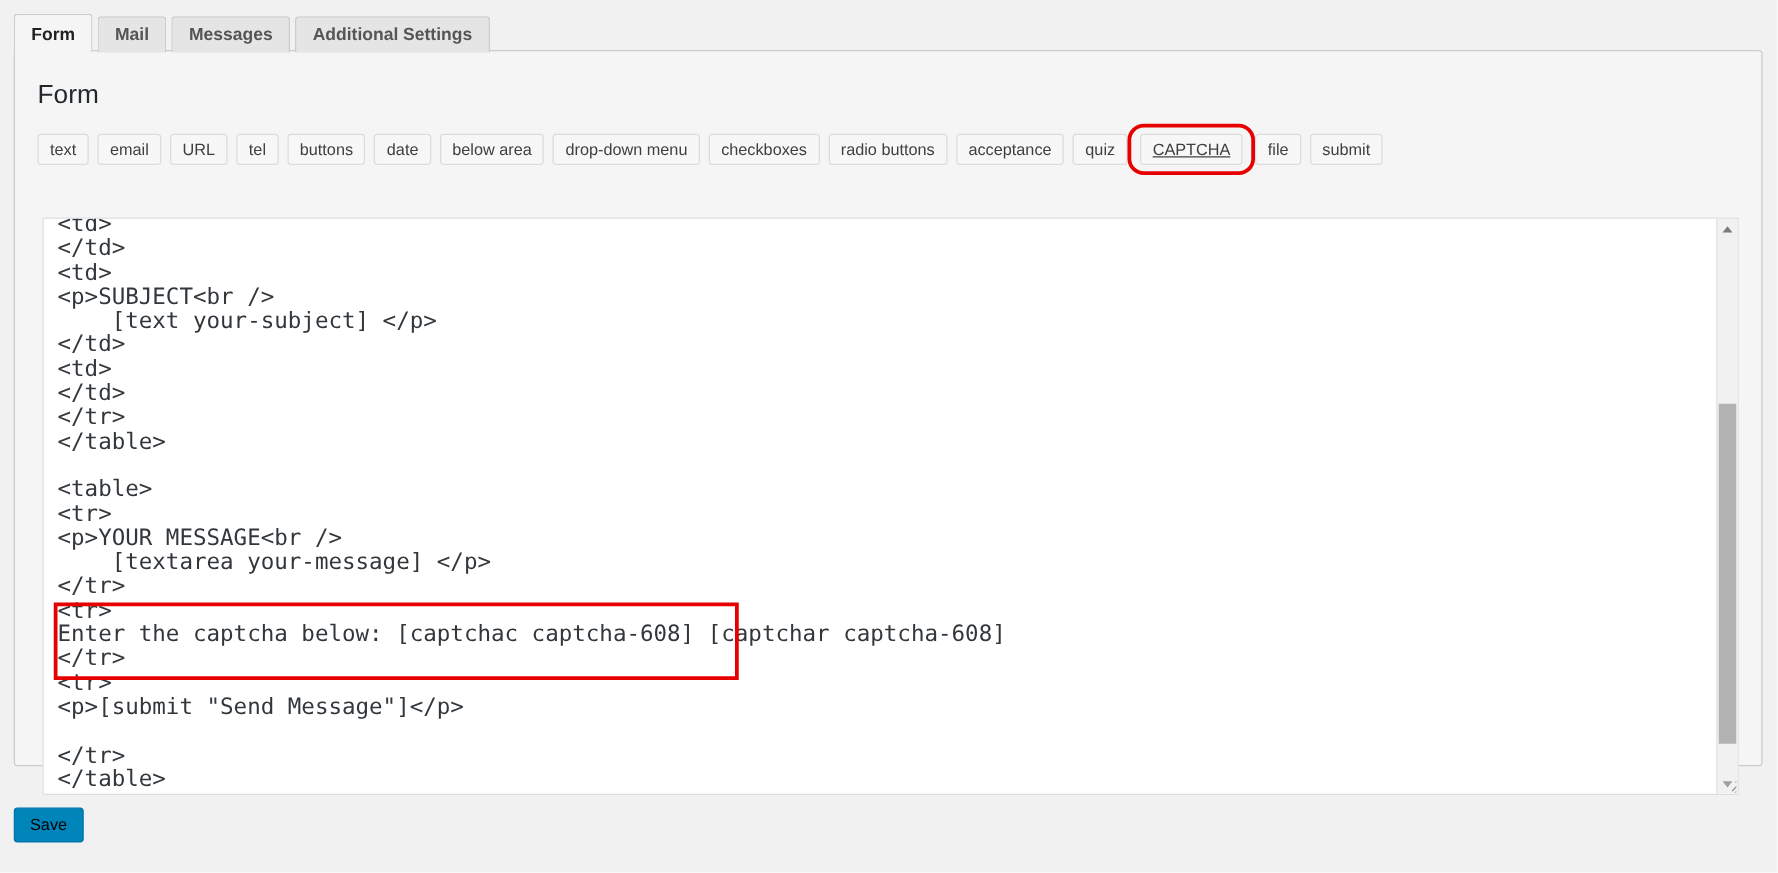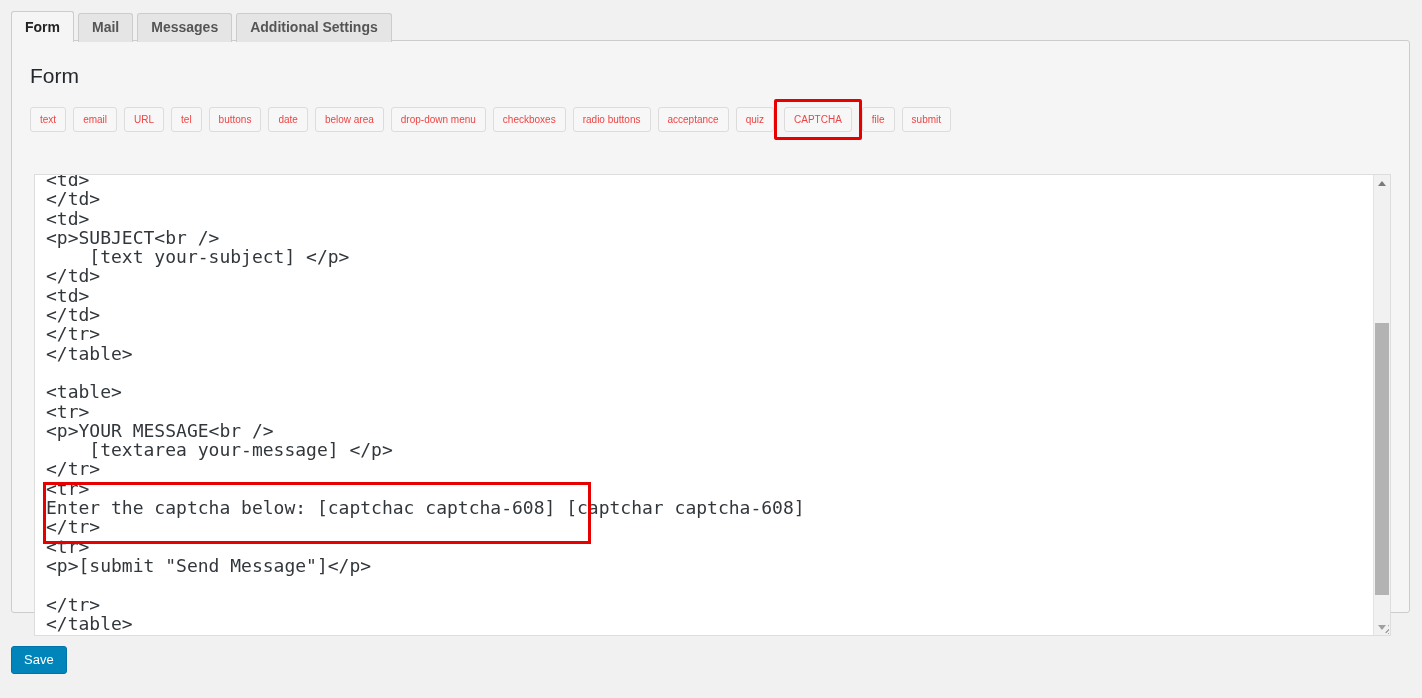--- a/index.html
+++ b/index.html
@@ -81,38 +81,39 @@
     top: 63px;
     display: flex;
     align-items: center;
     gap: 7px;
   }
   .tag-btn {
     box-sizing: border-box;
     height: 25px;
     padding: 0 9px;
     line-height: 23px;
-    font-size: 10px;
-    color: #ef4444;
+    font-size: 13px;
+    color: #404040;
     background: #f7f7f7;
     border: 1px solid #dcdcdc;
     border-radius: 3px;
     cursor: pointer;
     white-space: nowrap;
   }
   .tag-wrap {
     position: relative;
     display: inline-flex;
   }
   .tag-wrap.highlight {
     padding: 5px 7px;
     margin: -5px -7px;
     border: 3px solid #e60000;
-    border-radius: 2px;
+    border-radius: 13px;
     background: #f5f5f5;
+    text-decoration: underline;
   }
 
   
   .editor {
     position: absolute;
     left: 22px;
     top: 133px;
     width: 1357px;
     height: 462px;
     box-sizing: border-box;
@@ -211,21 +212,21 @@
 
   
   .save-btn {
     position: absolute;
     left: 11px;
     top: 646px;
     height: 28px;
     padding: 0 12px;
     line-height: 26px;
     font-size: 13px;
-    color: #ffffff;
+    color: #000000;
     background: #0085ba;
     border: 1px solid #0073aa;
     border-radius: 3px;
     cursor: pointer;
     font-family: "Liberation Sans", sans-serif;
   }
 </style>
 </head>
 <body>
 

